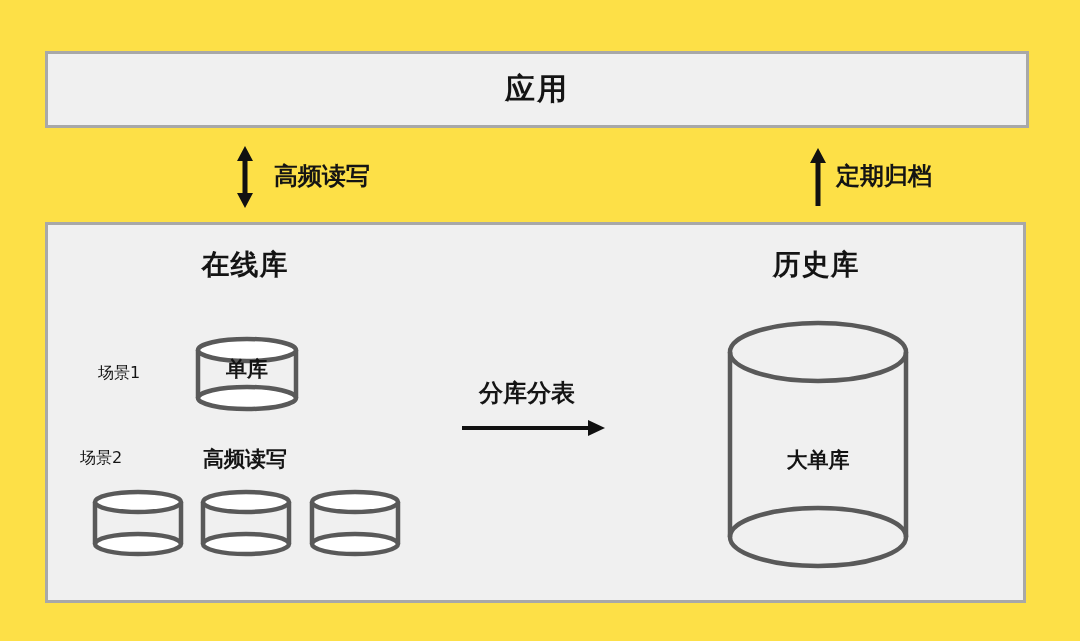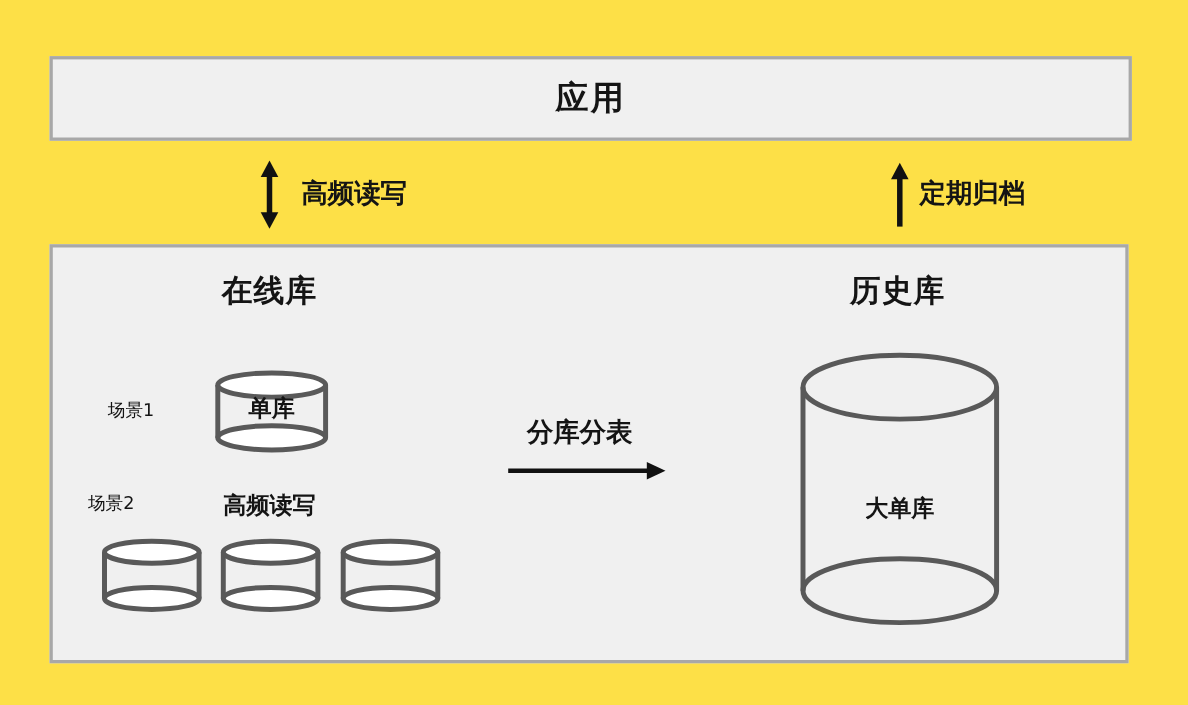--- a/index.html
+++ b/index.html
@@ -22,21 +22,21 @@
     display:flex;align-items:center;justify-content:center;
     font-size:30px;font-weight:700;letter-spacing:2px;
   }
   .storage-box{
     left:45px;top:222px;width:981px;height:381px;text-align:center;
   }
   .lbl{position:absolute;white-space:nowrap;line-height:1.15;}
   .lbl-link{font-size:24px;font-weight:600;}
   .lbl-title{font-size:28px;font-weight:700;transform:translateX(-50%);letter-spacing:1px;}
   .lbl-scene{font-size:16px;font-weight:400;}
-  .lbl-db{font-size:21px;font-weight:600;transform:translateX(-50%);}
+  .lbl-db{font-size:21px;font-weight:600;transform:translateX(-50%);font-family:Liberation Mono, monospace;}
   .lbl-shard{font-size:21px;font-weight:600;transform:translateX(-50%);}
   .lbl-archive{font-size:24px;font-weight:600;transform:translateX(-50%);}
   svg{position:absolute;display:block;overflow:visible;}
   .arrow-line{stroke:var(--arrow-color,#111);fill:none;}
   .arrow-head{fill:var(--arrow-color,#111);stroke:none;}
   .cyl-stroke{stroke:var(--cylinder-stroke,#595959);fill:none;}
   .cyl-cap{stroke:var(--cylinder-stroke,#595959);fill:var(--cap-fill,#ffffff);}
 </style>
 </head>
 <body>

